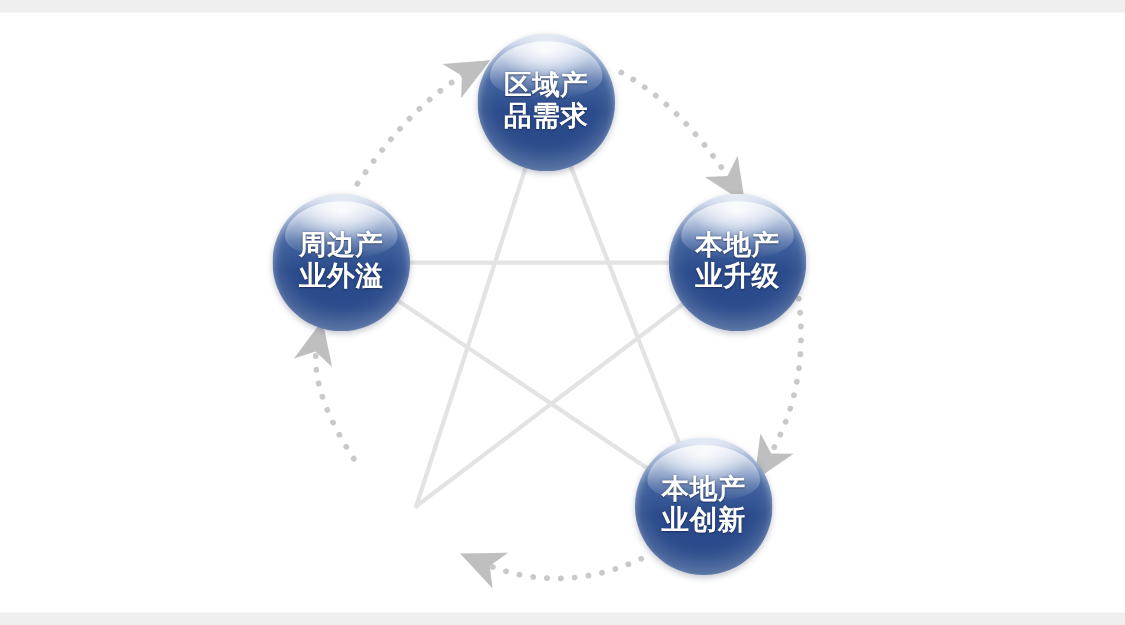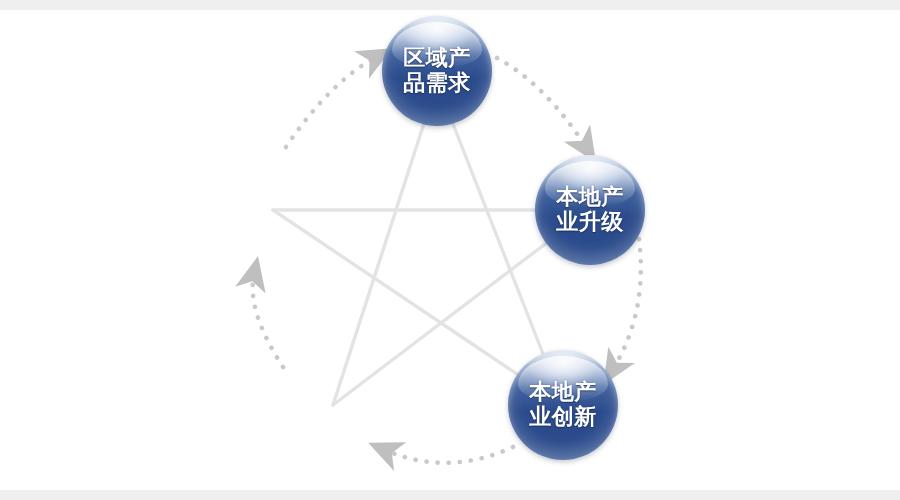--- a/index.html
+++ b/index.html
@@ -84,21 +84,21 @@
     line-height: 1.13;
     font-weight: 700;
     text-align: center;
     letter-spacing: 0.5px;
     white-space: pre-line;
     text-shadow:
       0 1px 1px rgba(20,35,70,0.55),
       0 0 2px rgba(20,35,70,0.35);
   }
 
-  .n-top  { left: 382px; top: 16px; }
+  .n-top  { left: 382px; top: 27px; }
   .n-right{ left: 535px; top: 155px; }
   .n-br   { left: 508px; top: 350px; }
   .n-bl   { left: 278px; top: 350px; }
   .n-left { left: 218px; top: 155px; }
 </style>
 </head>
 <body>
 
 <div id="stage">
 
@@ -138,14 +138,18 @@
     <span class="node-label">本地产
 业升级</span>
   </div>
 
   <div class="node n-br">
     <span class="node-label">本地产
 业创新</span>
   </div>
 
 
+  <div class="node n-left">
+    <span class="node-label">周边产
+业外溢</span>
+  </div>
 
 </div>
 
 </body></html>

